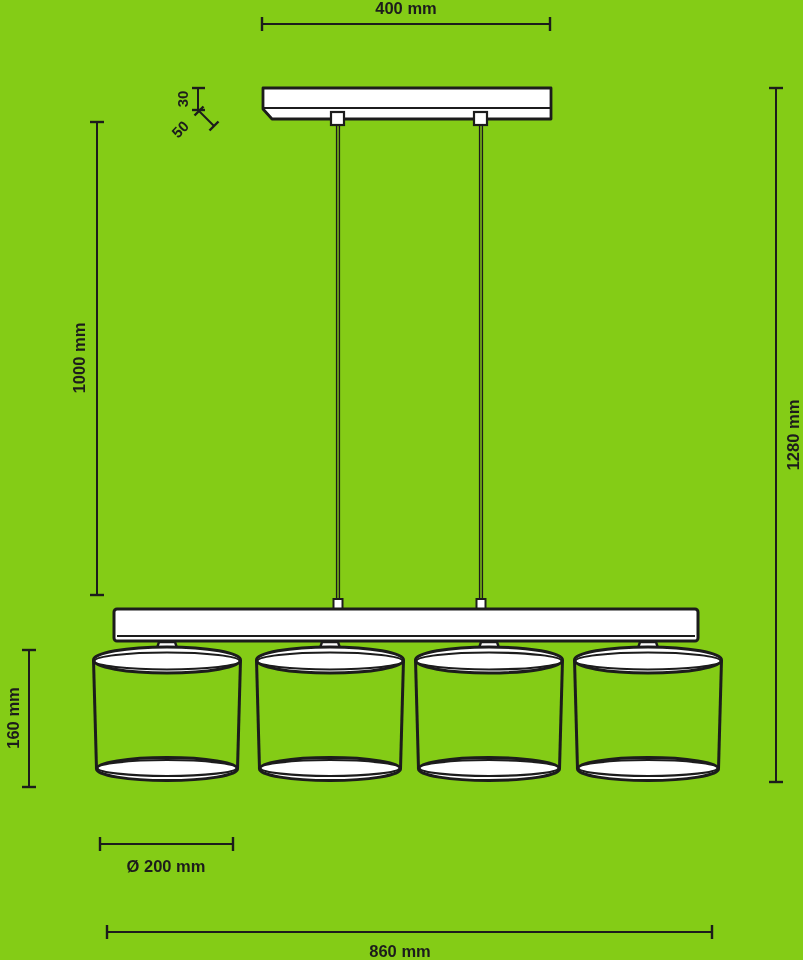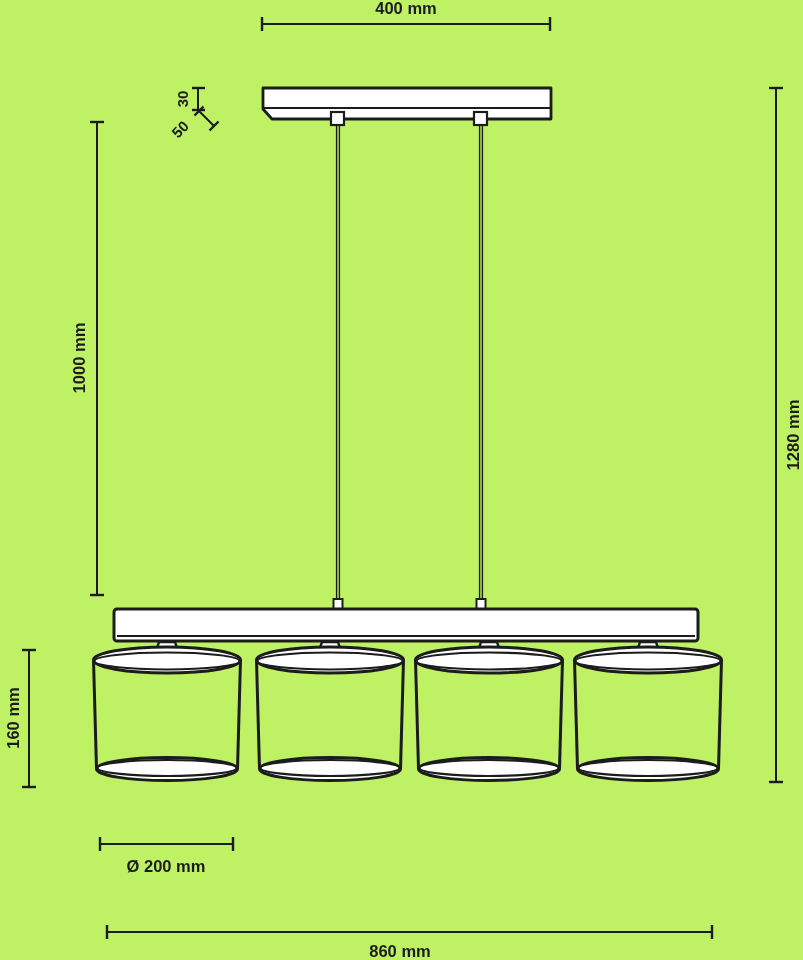--- a/index.html
+++ b/index.html
@@ -4,21 +4,21 @@
 <style>
   html, body {
     margin: 0;
     padding: 0;
     background: #ffffff;
   }
   .stage {
     position: relative;
     width: 803px;
     height: 960px;
-    background: #bef264;
+    background: #84cc16;
     overflow: hidden;
   }
   svg text {
     font-family: "Liberation Sans", "DejaVu Sans", sans-serif;
     font-weight: bold;
     fill: #1c1c1c;
   }
   .dim-label { font-size: 16.5px; }
   .dim-label-small { font-size: 15px; }
   .draw { stroke: #1c1c1c; fill: none; }

